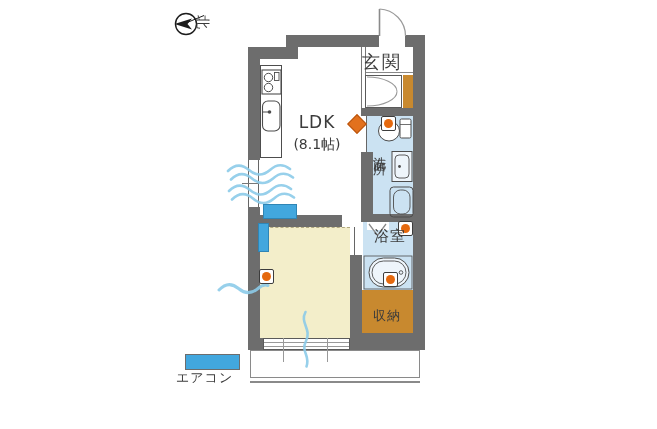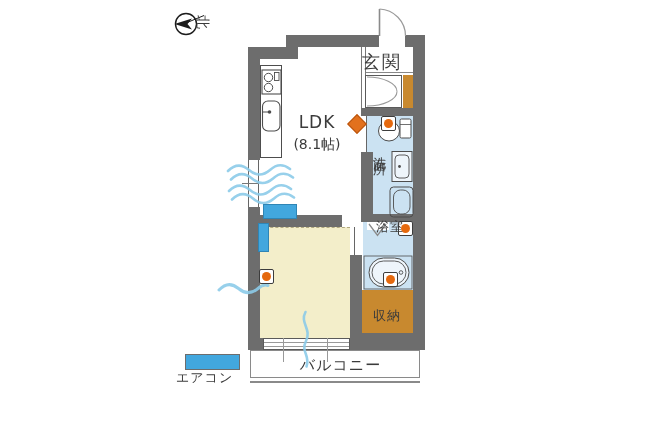--- a/index.html
+++ b/index.html
@@ -160,22 +160,21 @@
   <div class="btn" style="left:259px;top:269px">
       <div class="dot"></div>
     </div>
 
   <div class="diamond" style="left:350px;top:117px"></div>
 
   <div class="label" style="left:360px;top:52px;width:44px;font-size:18px;letter-spacing:2px">玄関</div>
   <div class="label" style="left:278px;top:113px;width:78px;font-size:17px;letter-spacing:1px">LDK</div>
   <div class="label" style="left:268px;top:136px;width:98px;font-size:14px">(8.1帖)</div>
   <div class="label vtext" style="left:371px;top:146px;font-size:13px;letter-spacing:3px">洗面所</div>
-  <div class="label" style="left:372px;top:220px;width:36px;font-size:13px;letter-spacing:1px">浴室</div>
+  <div class="label" style="left:372px;top:228px;width:36px;font-size:15px;letter-spacing:1px">浴室</div>
   <div class="label" style="left:366px;top:309px;width:42px;font-size:13px;letter-spacing:1px">収納</div>
-  <div class="label" style="left:288px;top:357px;width:105px;font-size:15px;letter-spacing:1px">バルコニー</div>
 
   <div class="label" style="left:196px;top:14px;font-size:14px;transform:rotate(90deg);transform-origin:center">北</div>
 
   <div class="abs" style="left:185px;top:354px;width:55px;height:16px;background:#42a7de;border:1px solid #6d6d6d;box-sizing:border-box"></div>
   <div class="label" style="left:176px;top:371px;width:62px;font-size:13px;letter-spacing:1px;text-align:left">エアコン</div>
 
 </div>
 
 </body></html>

